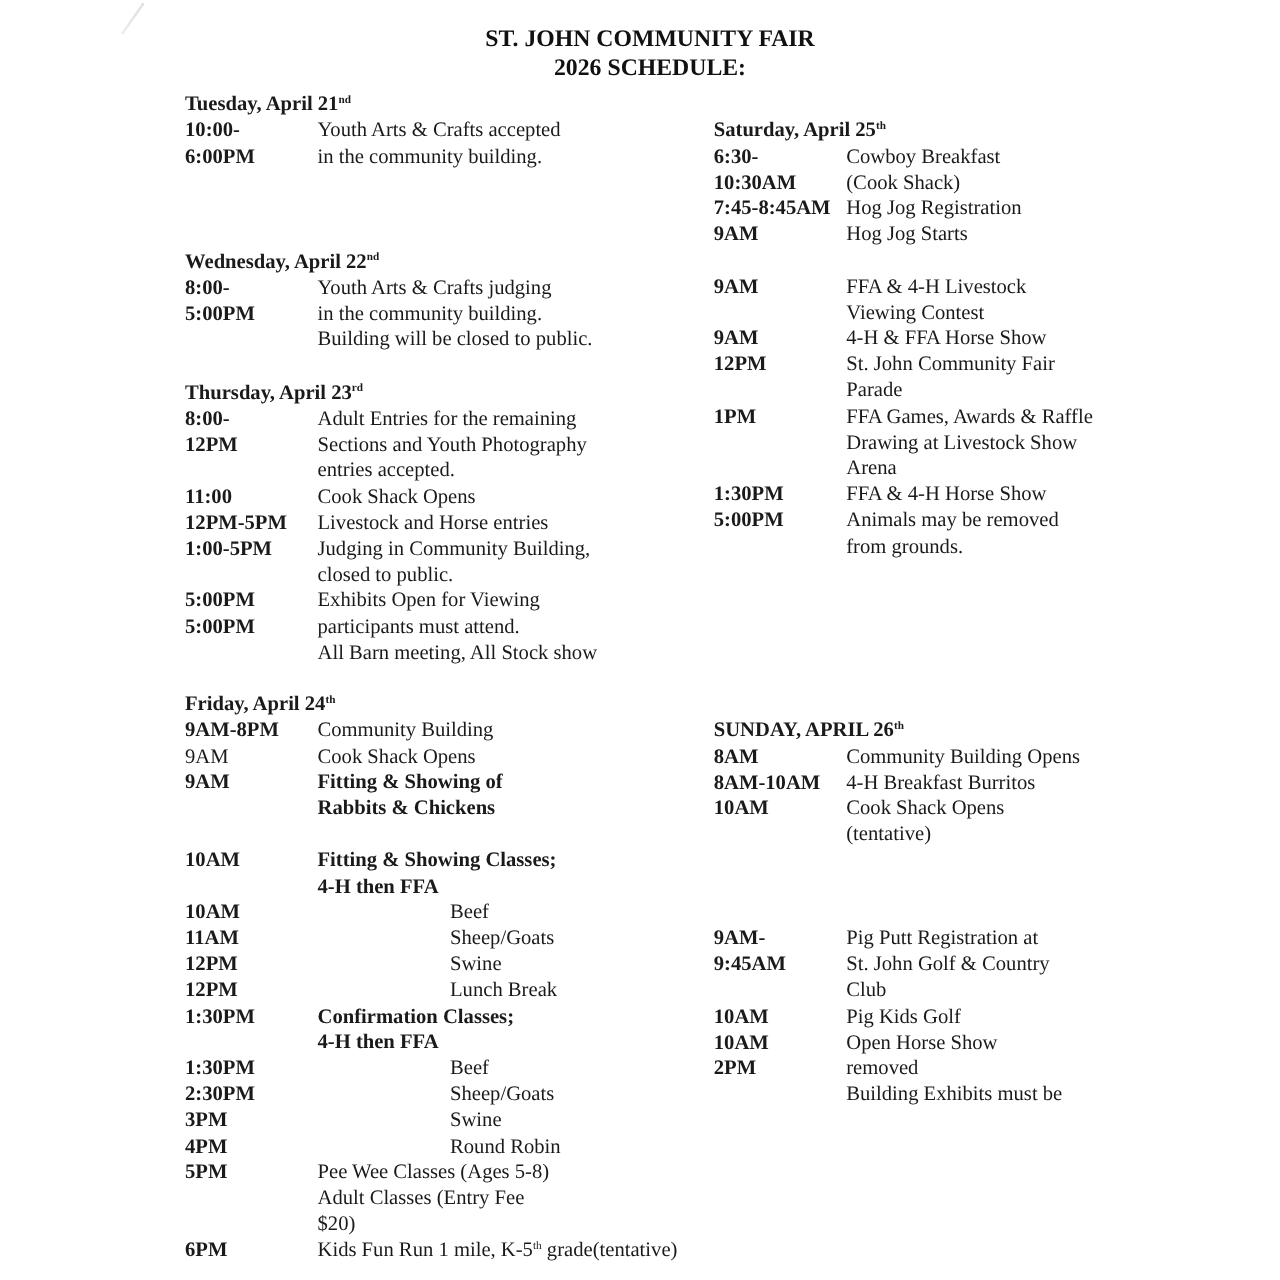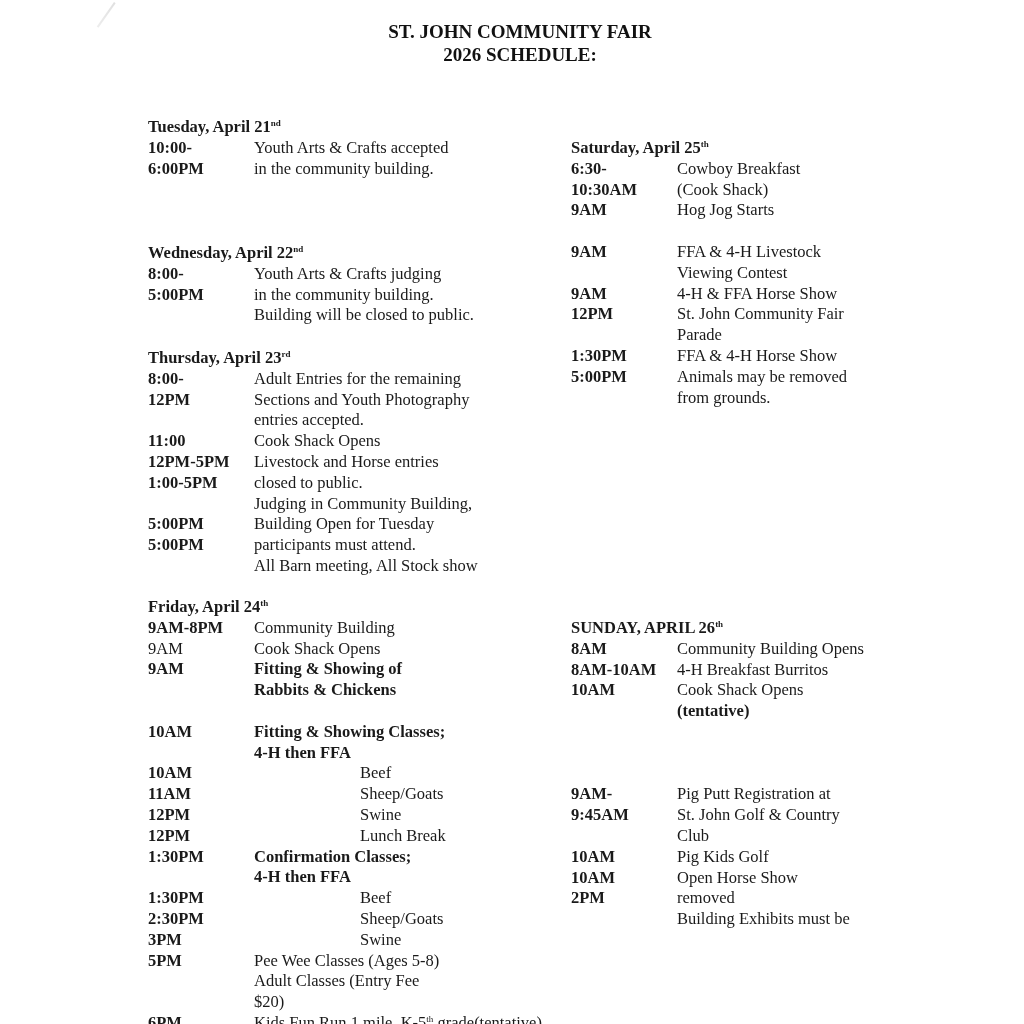--- a/index.html
+++ b/index.html
@@ -14,39 +14,39 @@
     background: linear-gradient(#d8d8d8, #e8e8e8);
     transform: rotate(35deg); transform-origin: top left; opacity: .8;
   }
   .title {
     position: absolute; top: 20px; left: 0; width: 1040px; text-align: center;
     font-weight: bold; font-size: 19px; line-height: 23px; color: #111;
   }
   .col { position: absolute; font-size: 16.5px; }
   .col-left { left: 148px; width: 440px; }
   .col-right { left: 571px; width: 360px; }
-  .sec { position: absolute; left: 0; width: 100%; margin-top: 44px; }
+  .sec { position: absolute; left: 0; width: 100%; }
   .day {
     font-weight: bold; font-size: 16.5px; line-height: 20.8px; height: 20.8px;
     white-space: nowrap;
   }
   .day sup { font-size: 9px; vertical-align: 6px; line-height: 0; }
   .row {
     display: block; position: relative; line-height: 20.8px; min-height: 20.8px;
     white-space: nowrap;
   }
   .t {
     position: absolute; left: 0; top: 0; font-weight: bold;
   }
   .t.normal { font-weight: normal; }
   .d { display: block; margin-left: 106px; white-space: nowrap; }
   .d.ind { margin-left: 212px; }
   .d.bold { font-weight: bold; }
   .d .line { display: block; }
-  .d .line.bold { font-weight: bold; }
+  .d .line.bold { font-weight: normal; }
   .d sup { font-size: 9px; vertical-align: 6px; line-height: 0; }
   .gap { height: 20.8px; }
 </style>
 </head>
 <body>
 
 <div class="scratch"></div>
 
 <div class="title">
   <div>ST. JOHN COMMUNITY FAIR</div>
@@ -111,28 +111,28 @@
     </div>
     <div class="row">
       <span class="t">12PM-5PM</span>
       <span class="d">
           <span class="line">Livestock and Horse entries</span>
         </span>
     </div>
     <div class="row">
       <span class="t">1:00-5PM</span>
       <span class="d">
+        <span class="line">Judging in Community Building,</span>
         <span class="line">closed to public.</span>
-        <span class="line">Judging in Community Building,</span>
       </span>
     </div>
     <div class="row">
       <span class="t">5:00PM</span>
       <span class="d">
-          <span class="line">Building Open for Tuesday</span>
+          <span class="line">Exhibits Open for Viewing</span>
         </span>
     </div>
     <div class="row">
       <span class="t">5:00PM</span>
       <span class="d">
         <span class="line">participants must attend.</span>
         <span class="line">All Barn meeting, All Stock show</span>
       </span>
     </div>
   </div>
@@ -209,20 +209,26 @@
           <span class="line">Sheep/Goats</span>
         </span>
     </div>
     <div class="row">
       <span class="t">3PM</span>
       <span class="d ind">
           <span class="line">Swine</span>
         </span>
     </div>
     <div class="row">
+      <span class="t">4PM</span>
+      <span class="d ind">
+          <span class="line">Round Robin</span>
+        </span>
+    </div>
+    <div class="row">
       <span class="t">5PM</span>
       <span class="d">
         <span class="line">Pee Wee Classes (Ages 5-8)</span>
         <span class="line">Adult Classes (Entry Fee</span>
         <span class="line">$20)</span>
       </span>
     </div>
     <div class="row">
       <span class="t">6PM</span>
       <span class="d">
@@ -242,20 +248,26 @@
           <span class="line">Cowboy Breakfast</span>
         </span>
     </div>
     <div class="row">
       <span class="t">10:30AM</span>
       <span class="d">
           <span class="line">(Cook Shack)</span>
         </span>
     </div>
     <div class="row">
+      <span class="t">7:45-8:45AM</span>
+      <span class="d">
+          <span class="line">Hog Jog Registration</span>
+        </span>
+    </div>
+    <div class="row">
       <span class="t">9AM</span>
       <span class="d">
           <span class="line">Hog Jog Starts</span>
         </span>
     </div>
     <div class="gap"></div>
     <div class="row">
       <span class="t">9AM</span>
       <span class="d">
         <span class="line">FFA &amp; 4-H Livestock</span>
@@ -269,20 +281,28 @@
         </span>
     </div>
     <div class="row">
       <span class="t">12PM</span>
       <span class="d">
         <span class="line">St. John Community Fair</span>
         <span class="line">Parade</span>
       </span>
     </div>
     <div class="row">
+      <span class="t">1PM</span>
+      <span class="d">
+        <span class="line">FFA Games, Awards &amp; Raffle</span>
+        <span class="line">Drawing at Livestock Show</span>
+        <span class="line">Arena</span>
+      </span>
+    </div>
+    <div class="row">
       <span class="t">1:30PM</span>
       <span class="d">
           <span class="line">FFA &amp; 4-H Horse Show</span>
         </span>
     </div>
     <div class="row">
       <span class="t">5:00PM</span>
       <span class="d">
         <span class="line">Animals may be removed</span>
         <span class="line">from grounds.</span>

